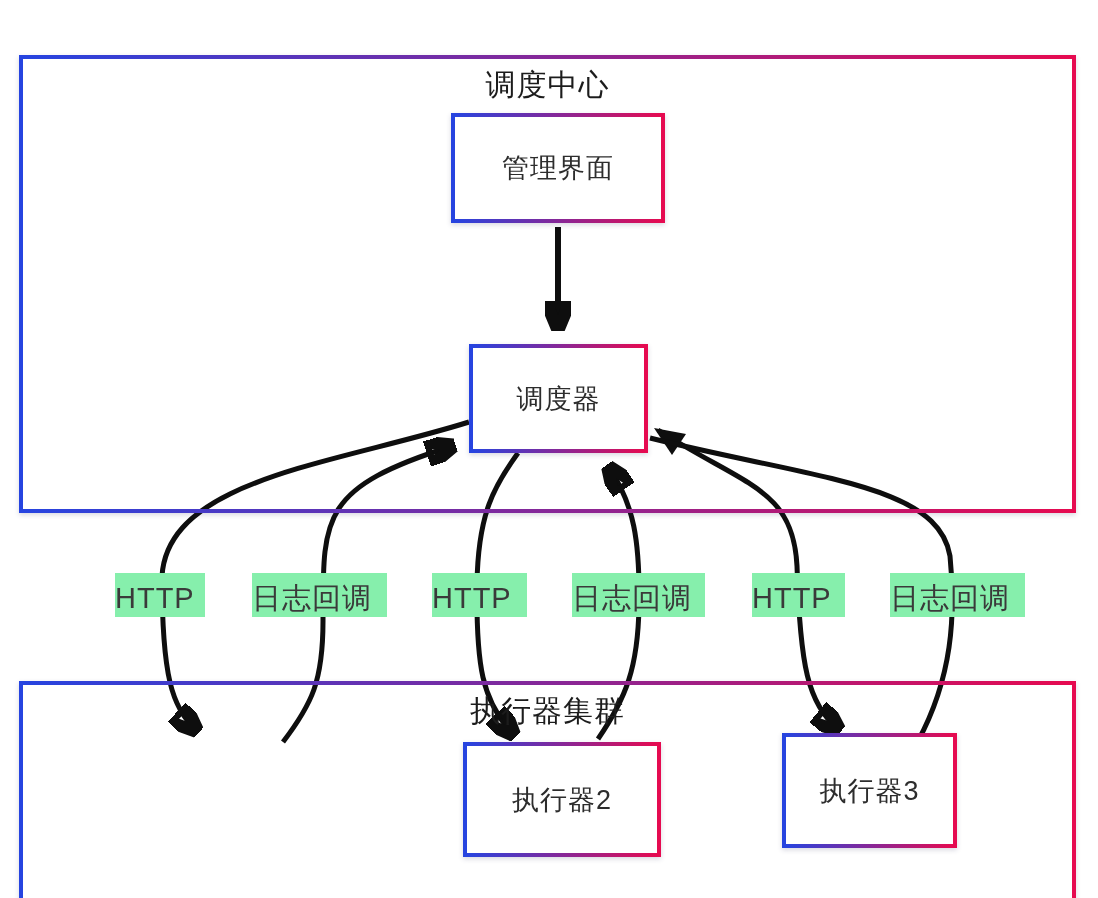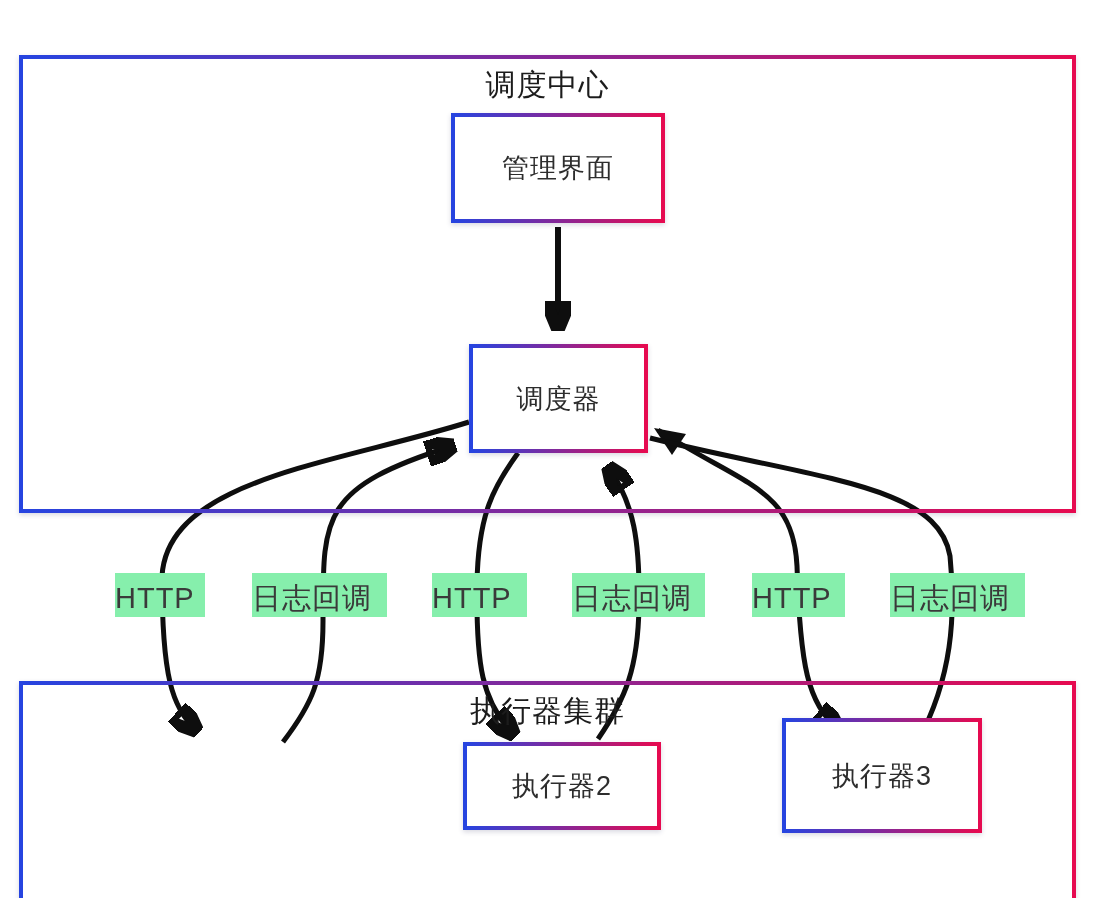--- a/index.html
+++ b/index.html
@@ -72,25 +72,25 @@
 
   <div class="gbox node" style="left:469px;top:308px;width:179px;height:109px;">
     <span>调度器</span>
   </div>
 
   <div class="gbox node" style="left:451px;top:77px;width:214px;height:110px;">
     <span>管理界面</span>
   </div>
 
 
-  <div class="gbox node" style="left:463px;top:706px;width:198px;height:88px;">
+  <div class="gbox node" style="left:463px;top:706px;width:198px;height:115px;">
     <span>执行器2</span>
   </div>
 
-  <div class="gbox node" style="left:782px;top:682px;width:200px;height:115px;">
+  <div class="gbox node" style="left:782px;top:697px;width:175px;height:115px;">
     <span>执行器3</span>
   </div>
 
   <div class="edge-label" style="left:115px;top:537px;width:90px;">HTTP</div>
   <div class="edge-label" style="left:252px;top:537px;width:135px;">日志回调</div>
   <div class="edge-label" style="left:432px;top:537px;width:95px;">HTTP</div>
   <div class="edge-label" style="left:572px;top:537px;width:133px;">日志回调</div>
   <div class="edge-label" style="left:752px;top:537px;width:93px;">HTTP</div>
   <div class="edge-label" style="left:890px;top:537px;width:135px;">日志回调</div>
 

